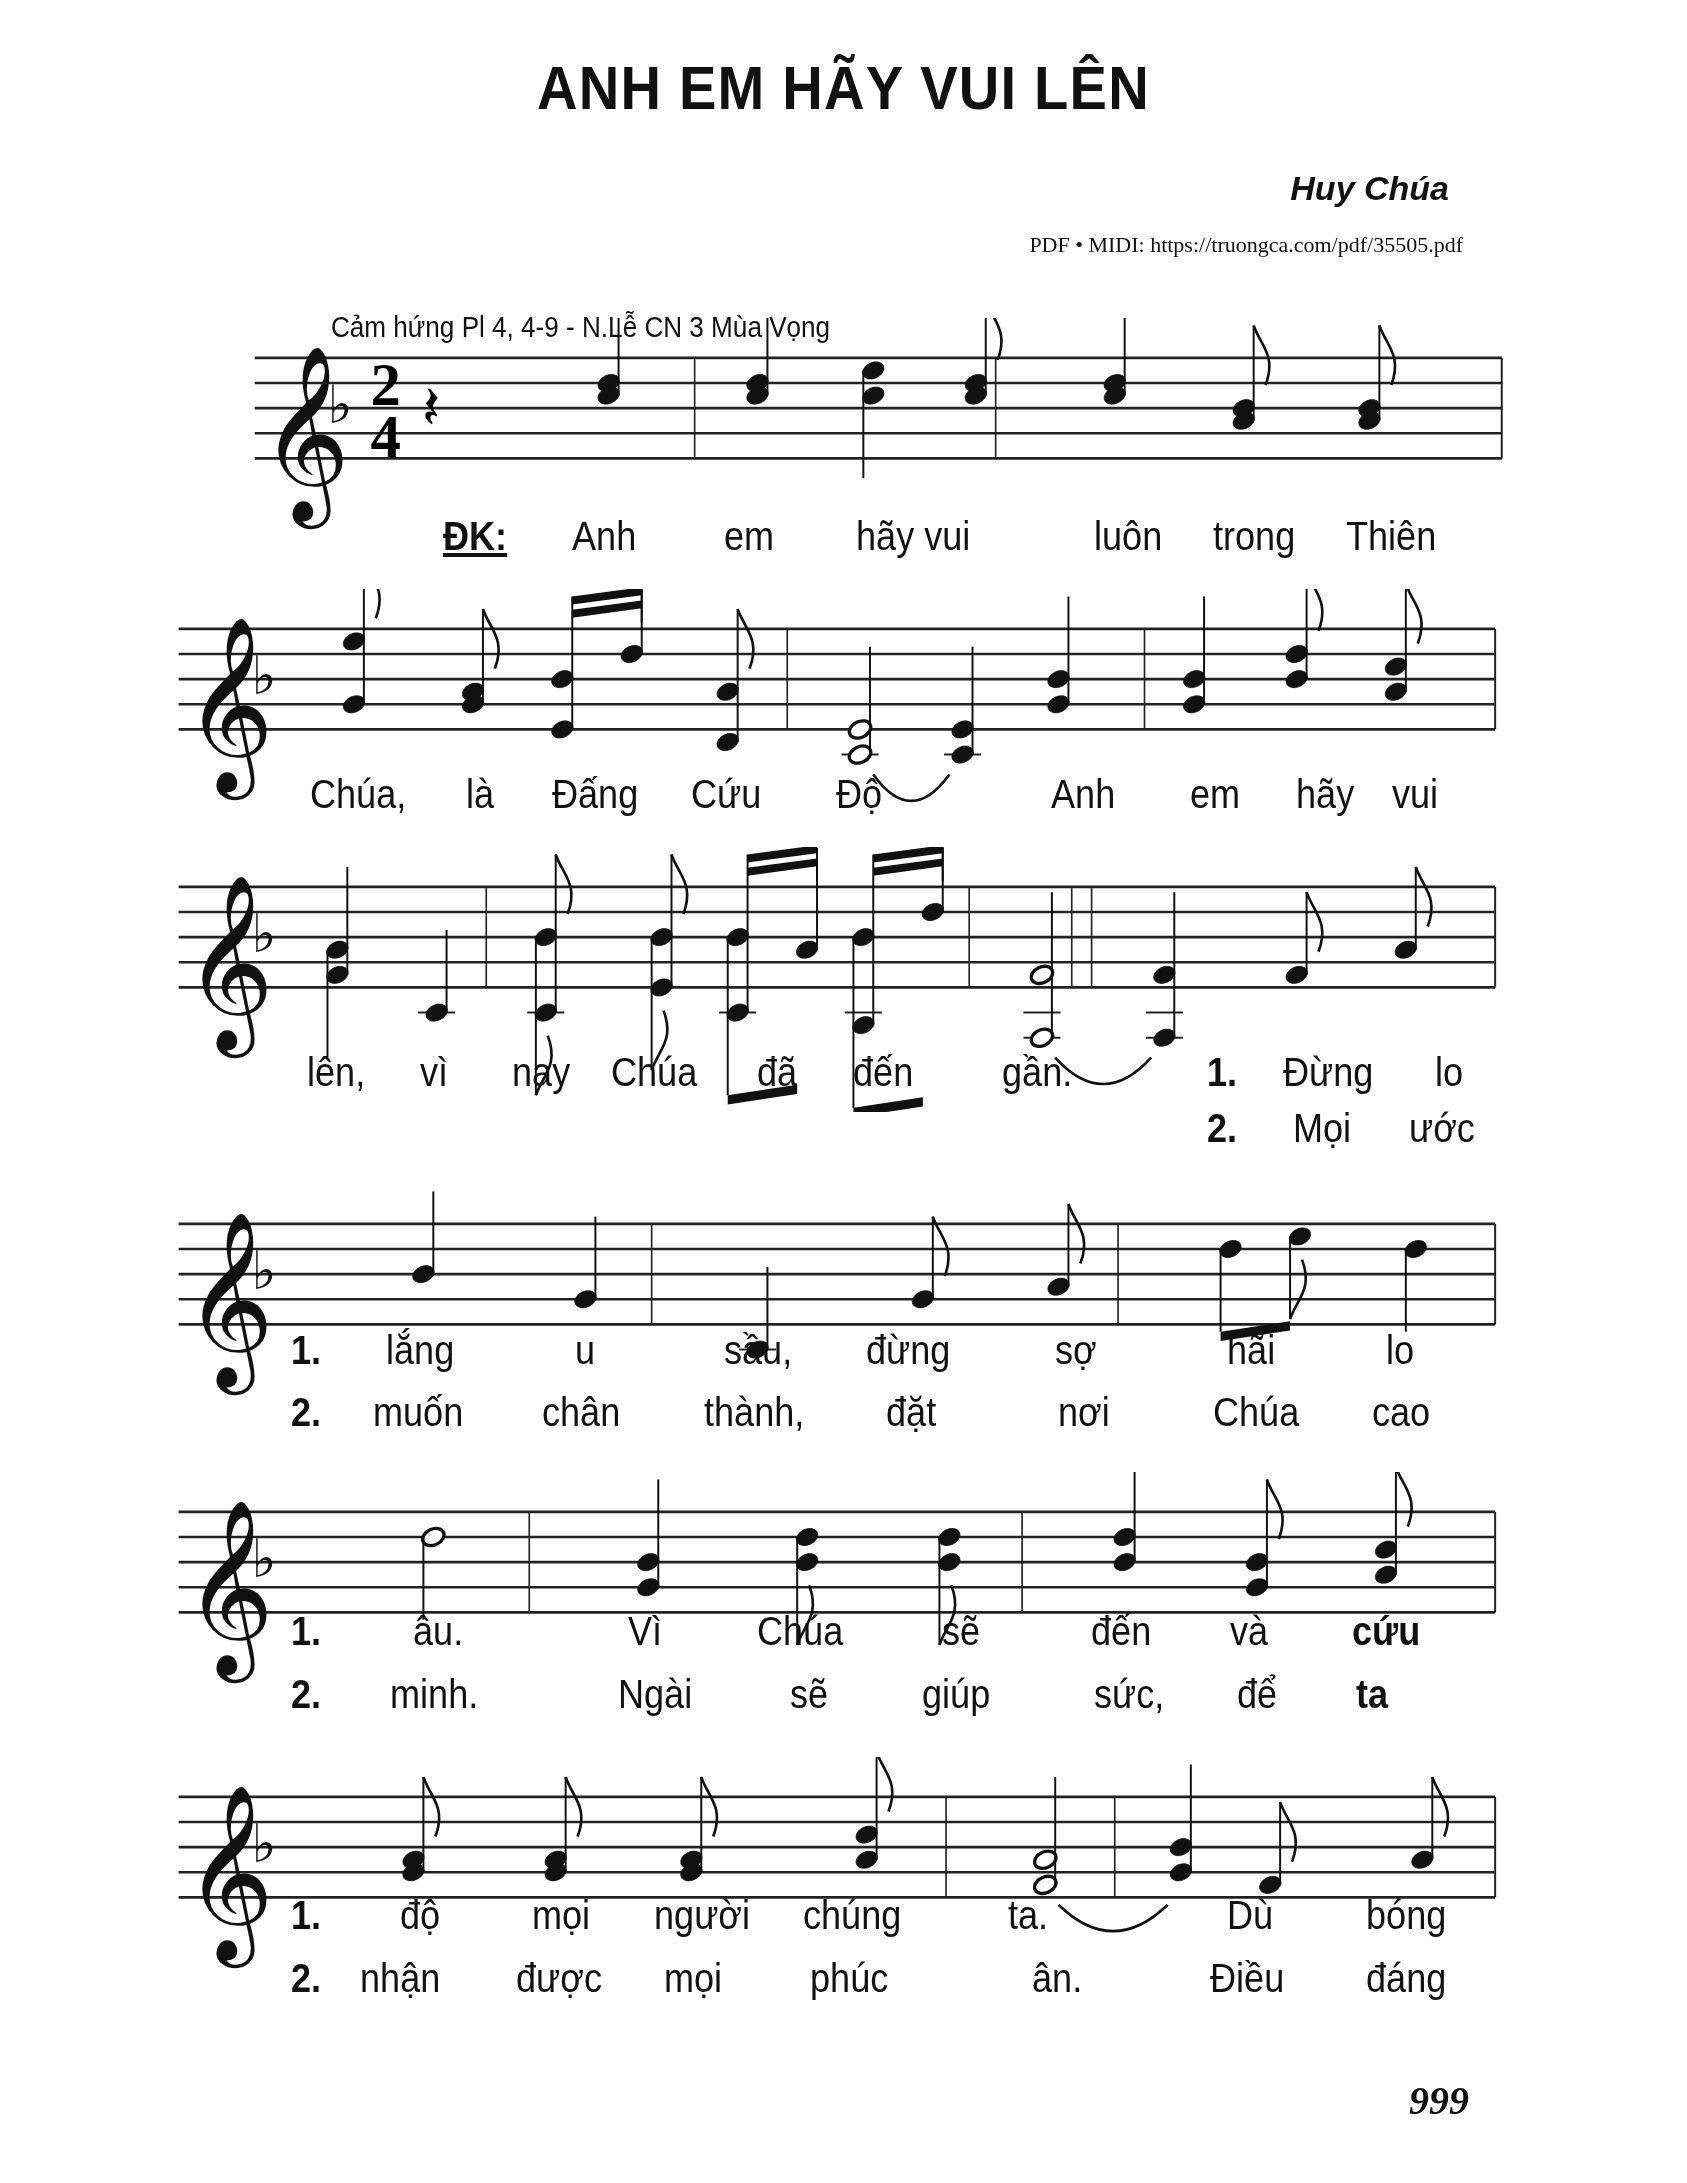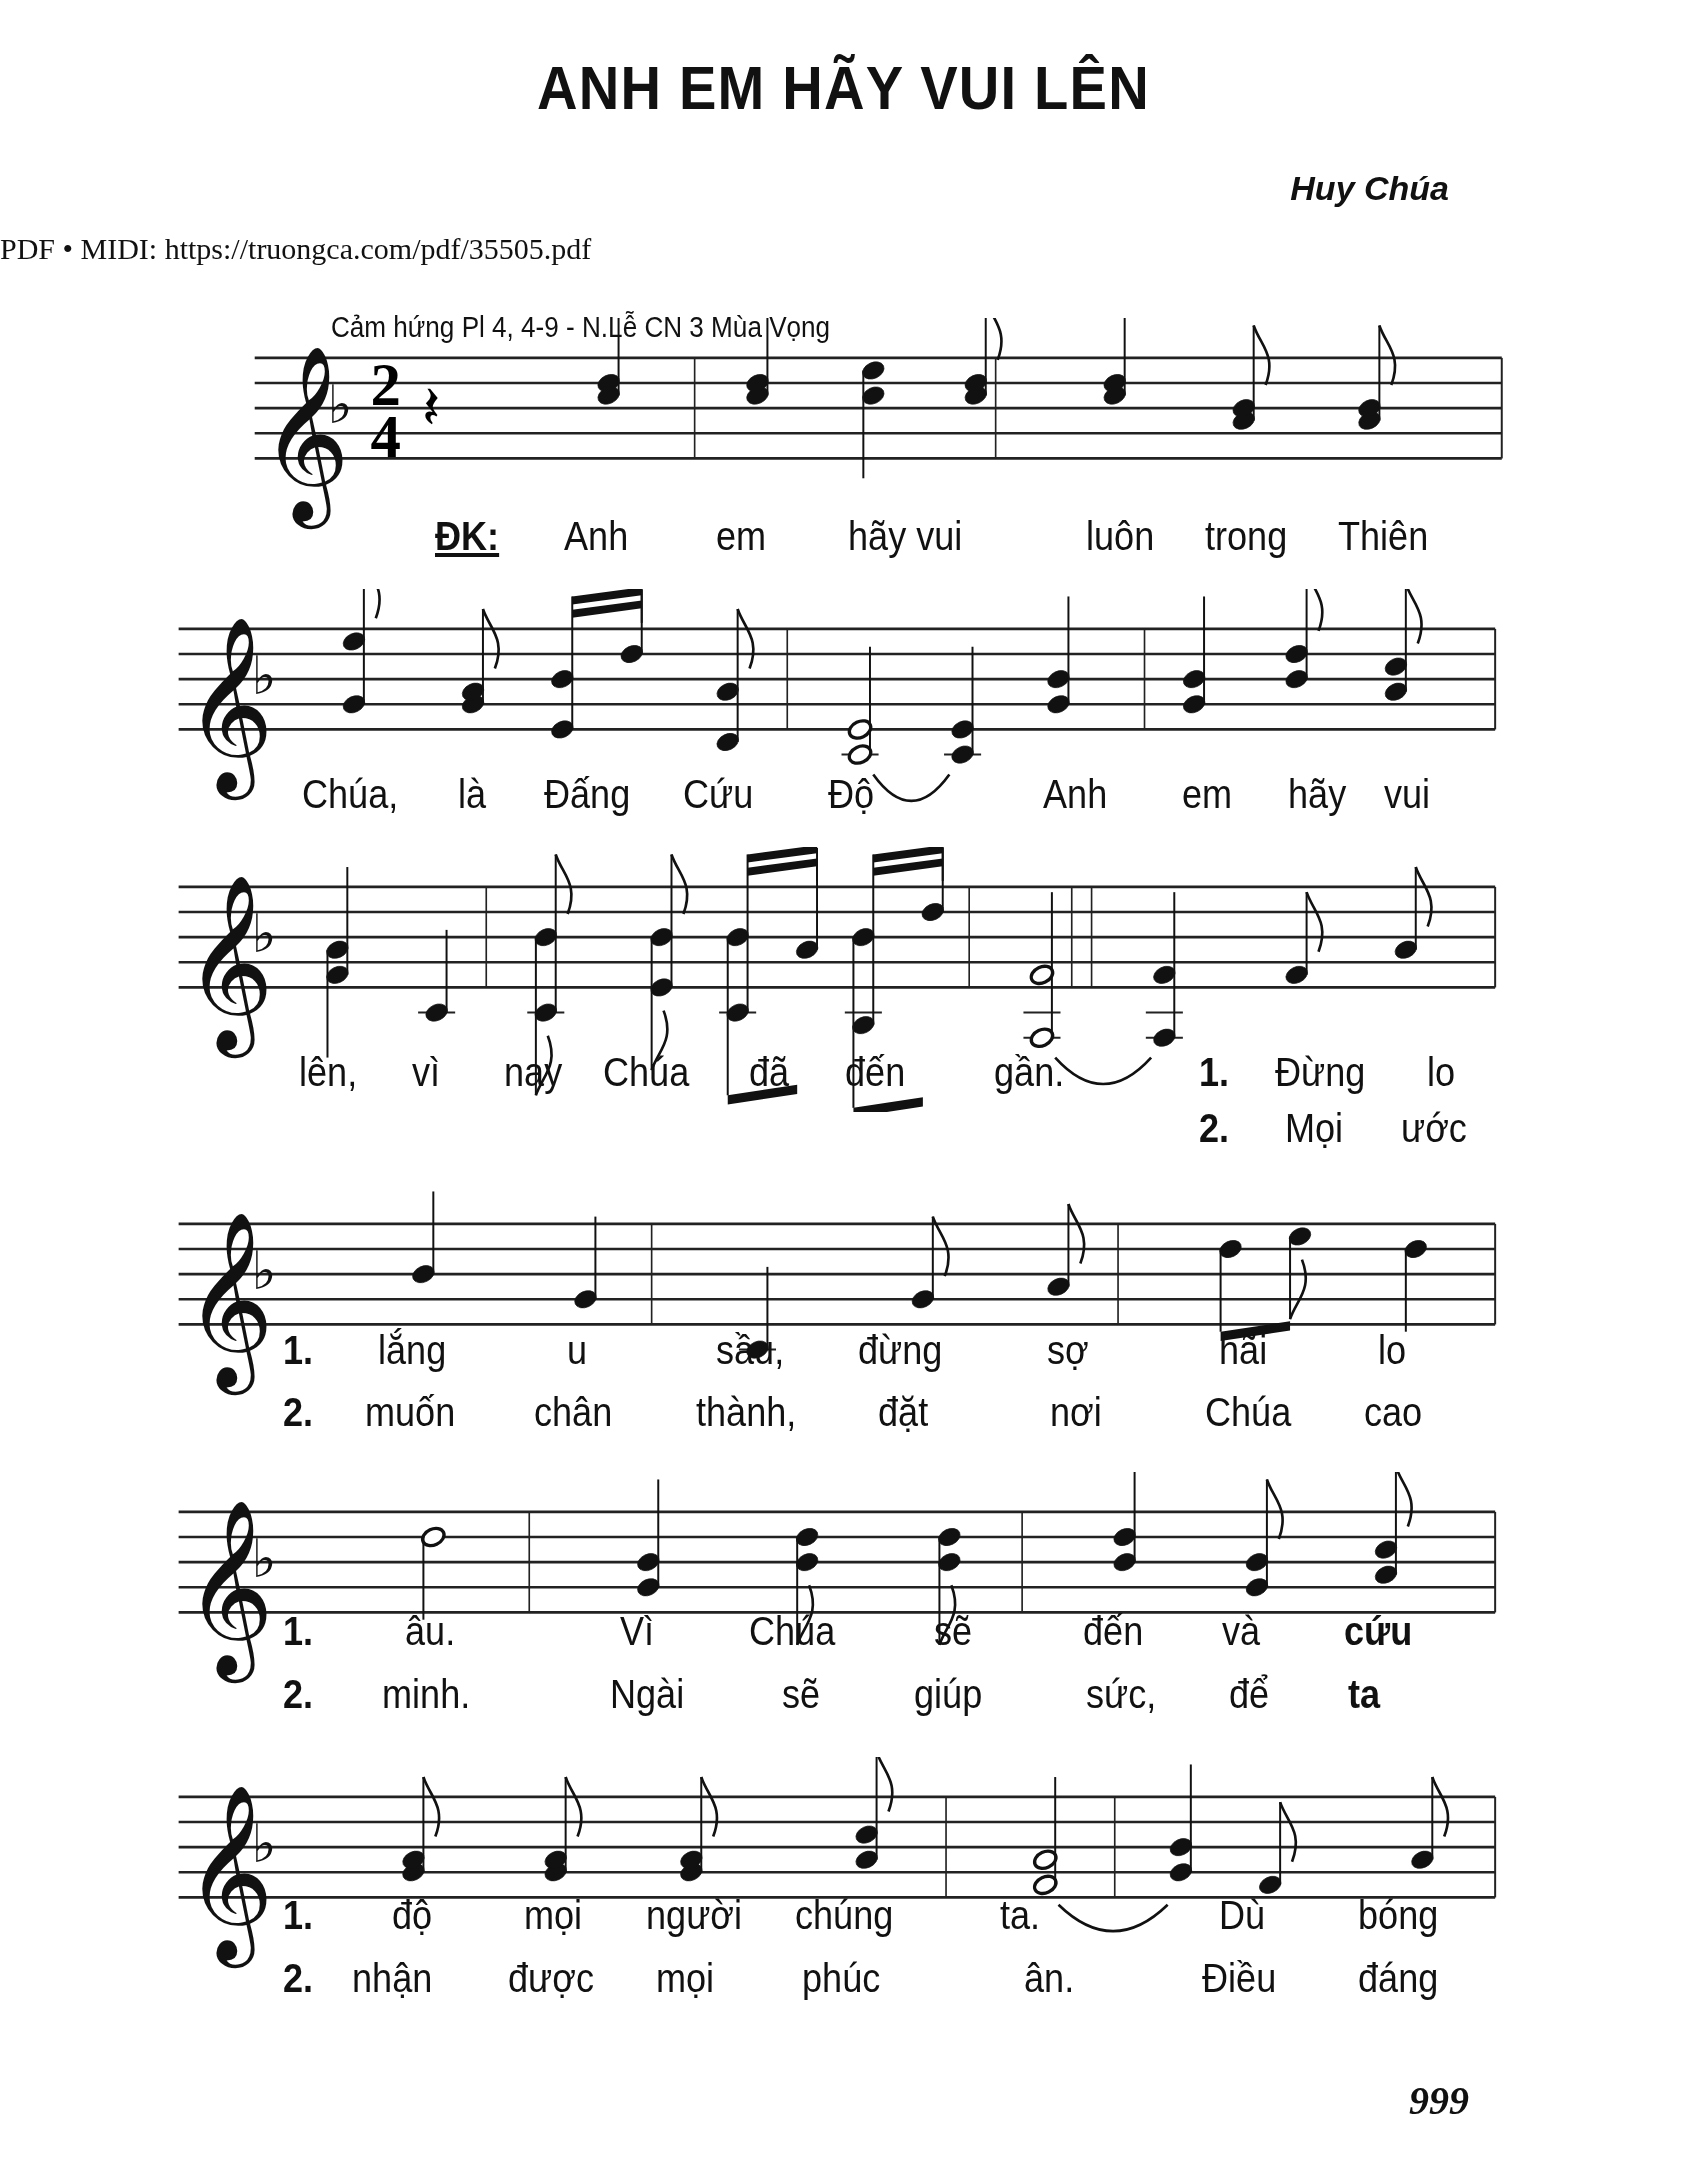--- a/index.html
+++ b/index.html
@@ -8,31 +8,31 @@
   .title {
     left: 0; width: 1687px; top: 53px; text-align: center;
     font-family: "Liberation Sans", sans-serif; font-weight: bold;
     font-size: 61px; letter-spacing: 1.3px; transform: scaleX(0.92);
   }
   .composer {
     right: 238px; top: 169px; font-family: "Liberation Sans", sans-serif;
     font-style: italic; font-weight: bold; font-size: 34px;
   }
   .source {
-    left: 0; width: 1463px; top: 232px; text-align: left;
-    font-family: "Liberation Serif", serif; font-size: 30px;
+    left: 0; width: 1463px; top: 232px; text-align: right;
+    font-family: "Liberation Serif", serif; font-size: 22px;
   }
   .inspiration {
     left: 331px; top: 311px; font-family: "Liberation Sans", sans-serif;
     font-size: 29px; transform: scaleX(0.9); transform-origin: left;
   }
   .system { left: 0; width: 1687px; }
   .system svg { position: absolute; left: 0; top: 0; }
   .lyric-row {
-    position: absolute; left: 8px; width: 1653px; height: 53px;
+    position: absolute; left: 16px; width: 1653px; height: 53px;
     font-family: "Liberation Sans", sans-serif; font-size: 41px;
   }
   .lyric-row span { position: absolute; white-space: nowrap; transform: scaleX(0.88); transform-origin: left; }
   .lyric-row .num { font-weight: bold; }
   .lyric-row .dk { font-weight: bold; text-decoration: underline; }
   .page-number {
     left: 1409px; top: 2077px; font-family: "Liberation Serif", serif;
     font-style: italic; font-weight: bold; font-size: 40px;
   }
 </style>

